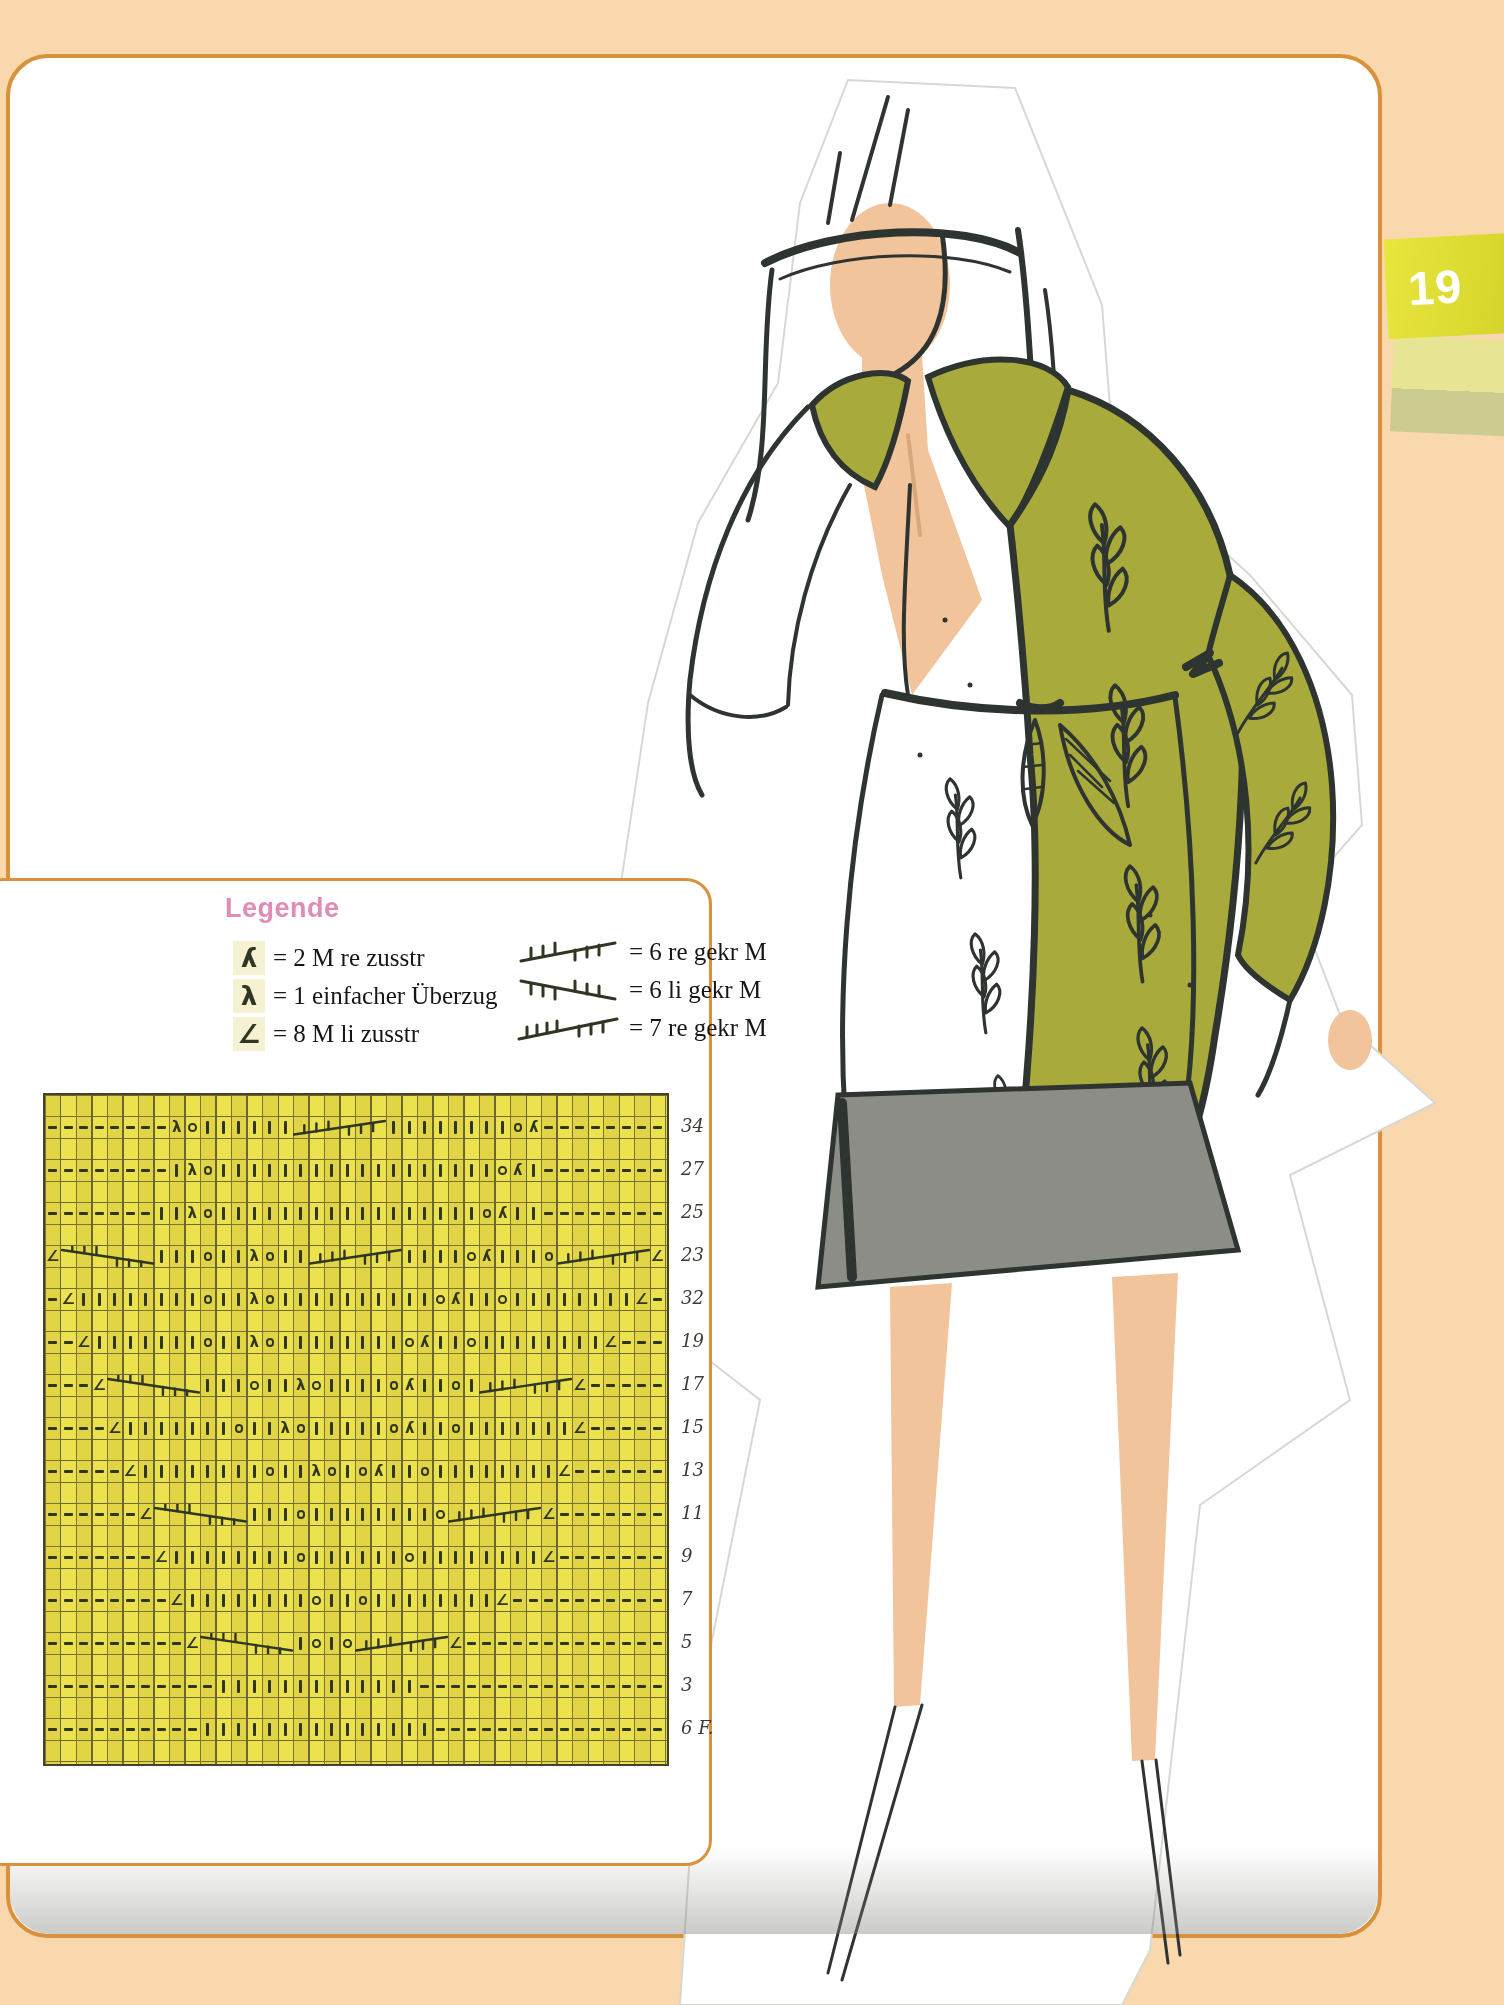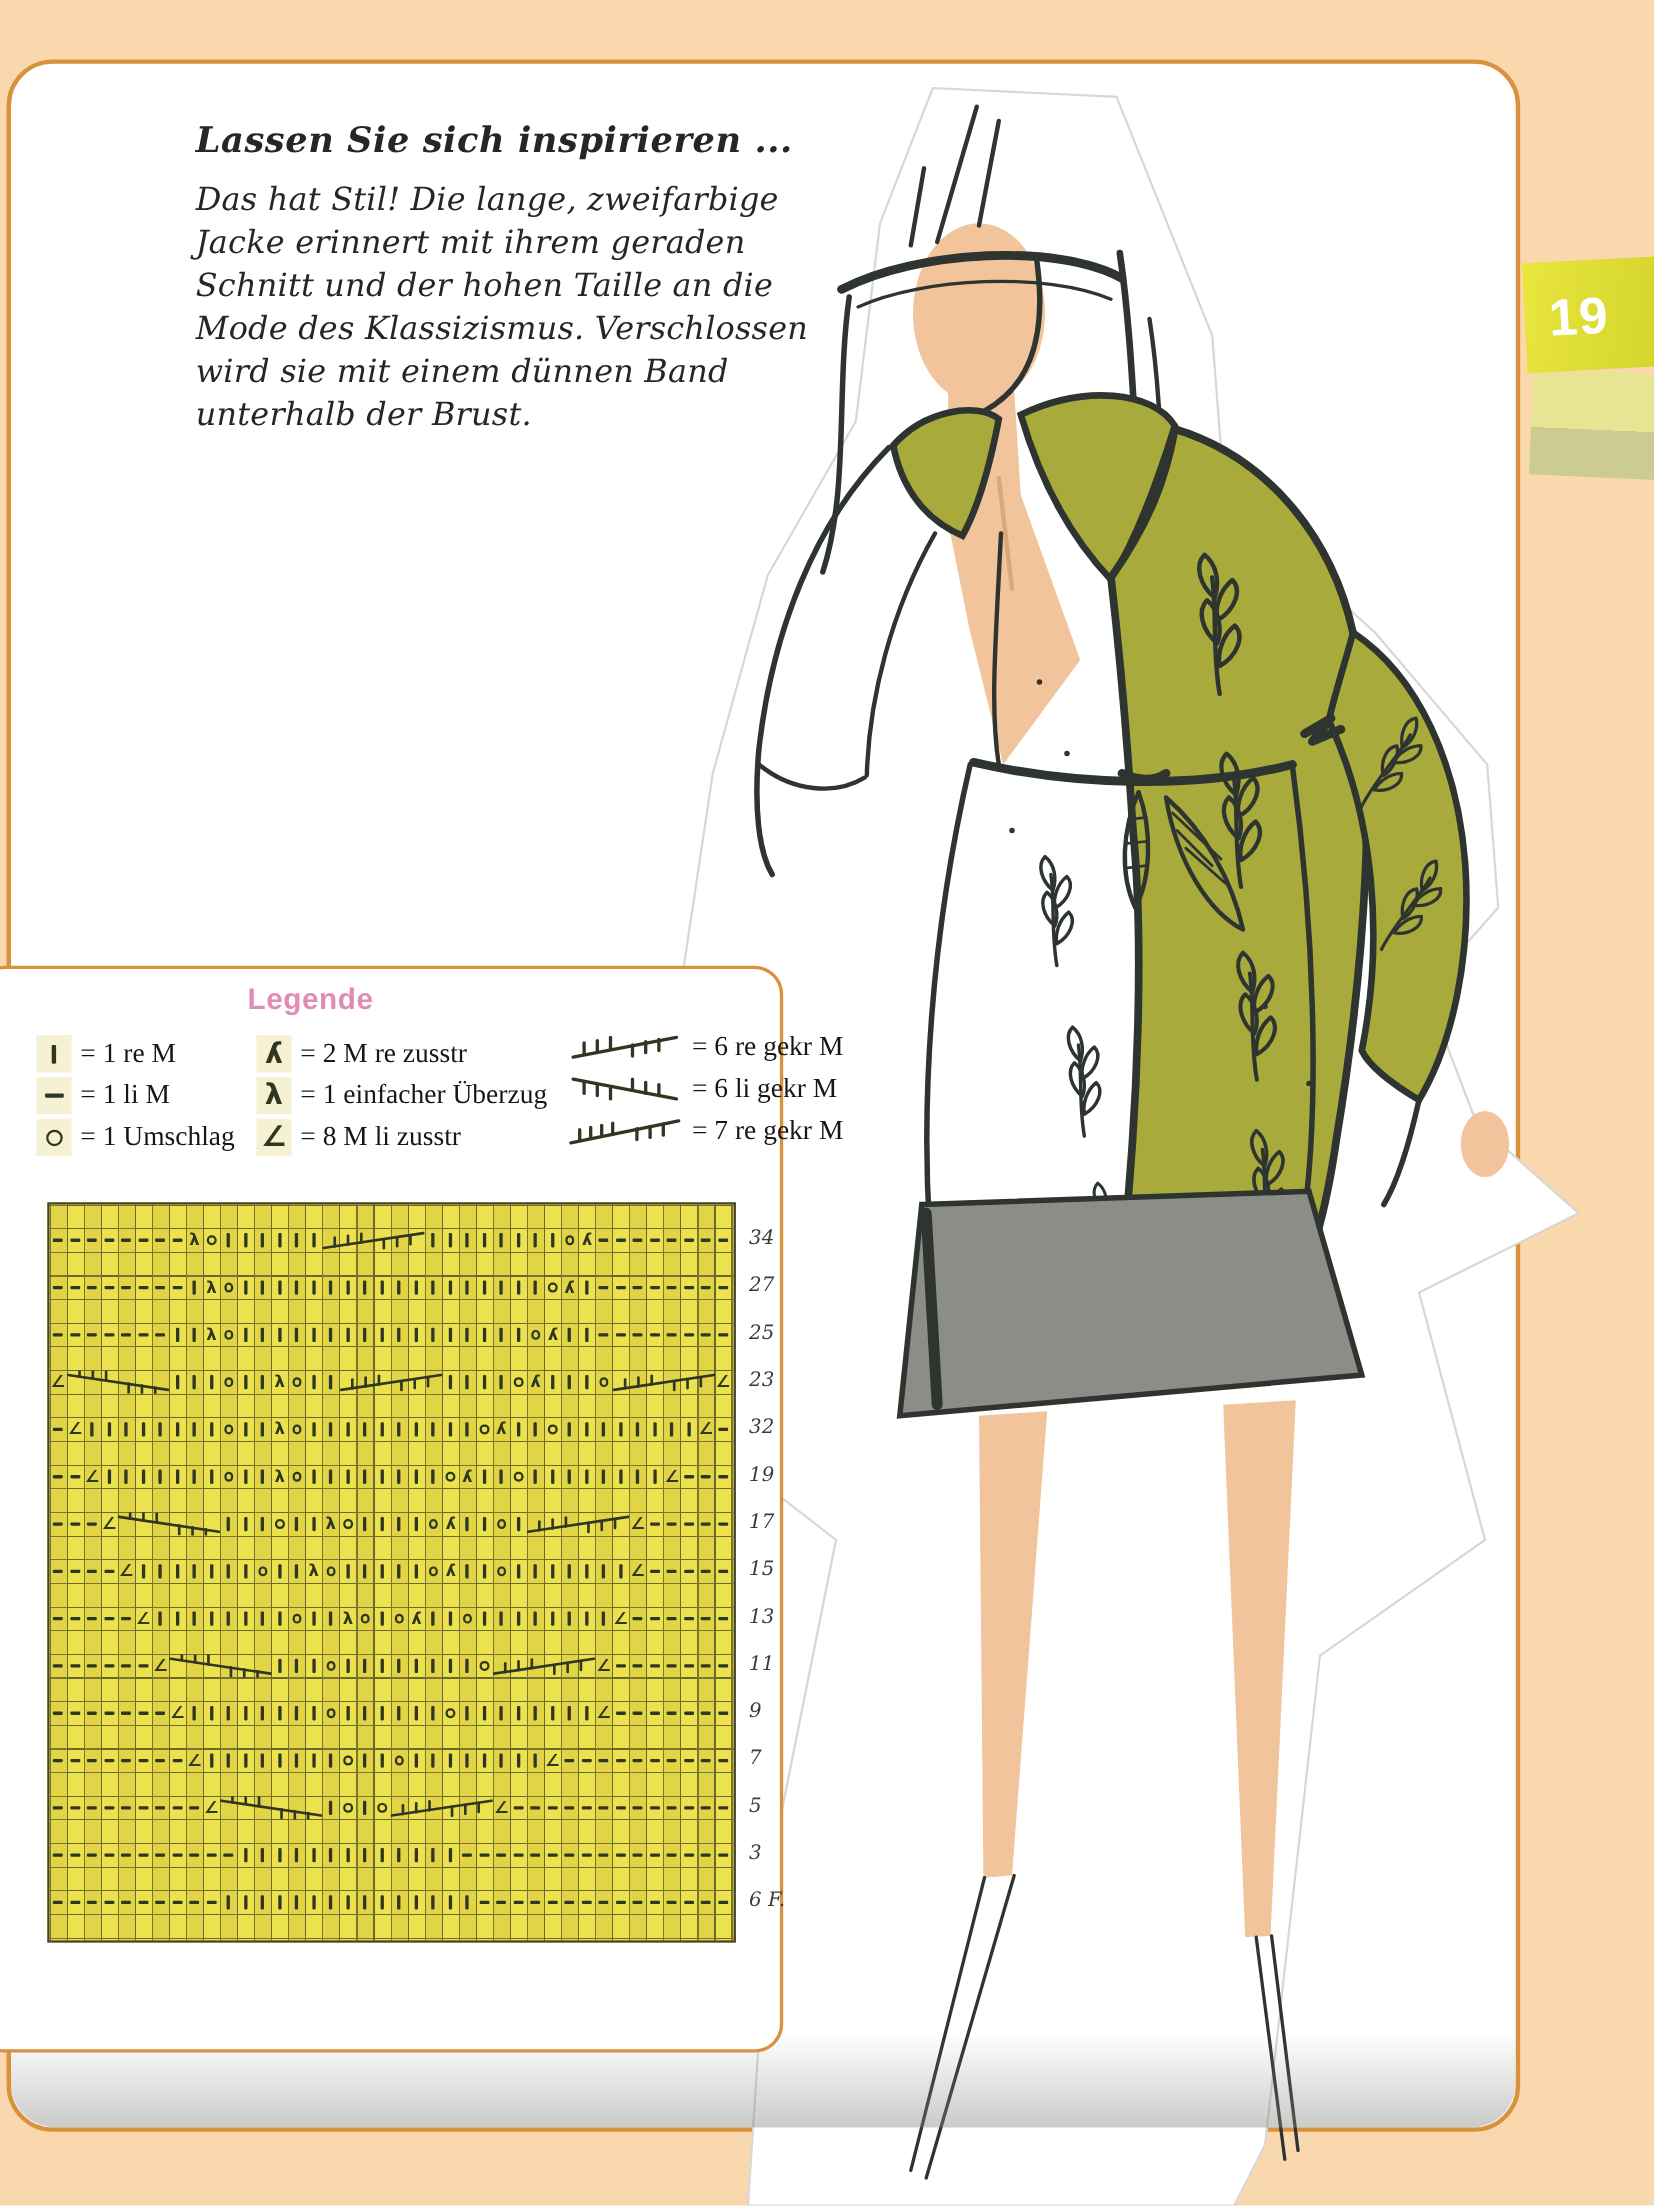--- a/index.html
+++ b/index.html
@@ -81,24 +81,20 @@
 
   .sk{fill:none;stroke:#2e3430;stroke-linecap:round;stroke-linejoin:round;}
 </style>
 </head>
 <body>
 
 <div id="stage" style="background: rgb(249, 216, 174);">
 
   <div id="main-panel"></div>
 
-  <div id="intro">
-    <div id="intro-title">Lassen Sie sich inspirieren ...</div>
-    <div id="intro-body">Das hat Stil! Die lange, zweifarbige Jacke erinnert mit ihrem geraden Schnitt und der hohen Taille an die Mode des Klassizismus. Verschlossen wird sie mit einem dünnen Band unterhalb der Brust.</div>
-  </div>
 
   <div id="figure-wrap">
     <svg width="915" height="1950" viewBox="0 0 915 1950" xmlns="http://www.w3.org/2000/svg">
       <defs>
         <g id="branch">
           <path class="sk" style="stroke-width:3.5" d="M6,0 C10,28 6,58 12,92"></path>
           <path class="sk" style="stroke-width:3.5" d="M8,16 C-4,6 -8,-10 0,-18 C10,-10 12,4 8,16Z"></path>
           <path class="sk" style="stroke-width:3.5" d="M10,34 C24,26 30,10 22,2 C12,10 8,24 10,34Z"></path>
           <path class="sk" style="stroke-width:3.5" d="M10,52 C-2,42 -6,26 2,18 C12,26 14,42 10,52Z"></path>
           <path class="sk" style="stroke-width:3.5" d="M12,70 C26,62 32,46 24,38 C14,46 10,60 12,70Z"></path>
@@ -182,40 +178,20 @@
   <div id="bottom-shade"></div>
 
   <div id="tab-main" class="tab">
     <span id="tab-number">19</span>
   </div>
   <div id="tab-sub" class="tab"></div>
 
   <div id="legend-chart-panel">
     <div id="legend-title">Legende</div>
 
-    <div id="lcol-0" class="lcol">
-      <div class="litem">
-        <span class="lsym">
-            <i class="g-bar"></i>
-          </span>
-        <span class="llabel">= 1 re M</span>
-      </div>
-      <div class="litem">
-        <span class="lsym">
-            <i class="g-dash"></i>
-          </span>
-        <span class="llabel">= 1 li M</span>
-      </div>
-      <div class="litem">
-        <span class="lsym">
-            <i class="g-o"></i>
-          </span>
-        <span class="llabel">= 1 Umschlag</span>
-      </div>
-    </div>
 
     <div id="lcol-1" class="lcol">
       <div class="litem">
         <span class="lsym flip">λ</span>
         <span class="llabel">= 2 M re zusstr</span>
       </div>
       <div class="litem">
         <span class="lsym">λ</span>
         <span class="llabel">= 1 einfacher Überzug</span>
       </div>

